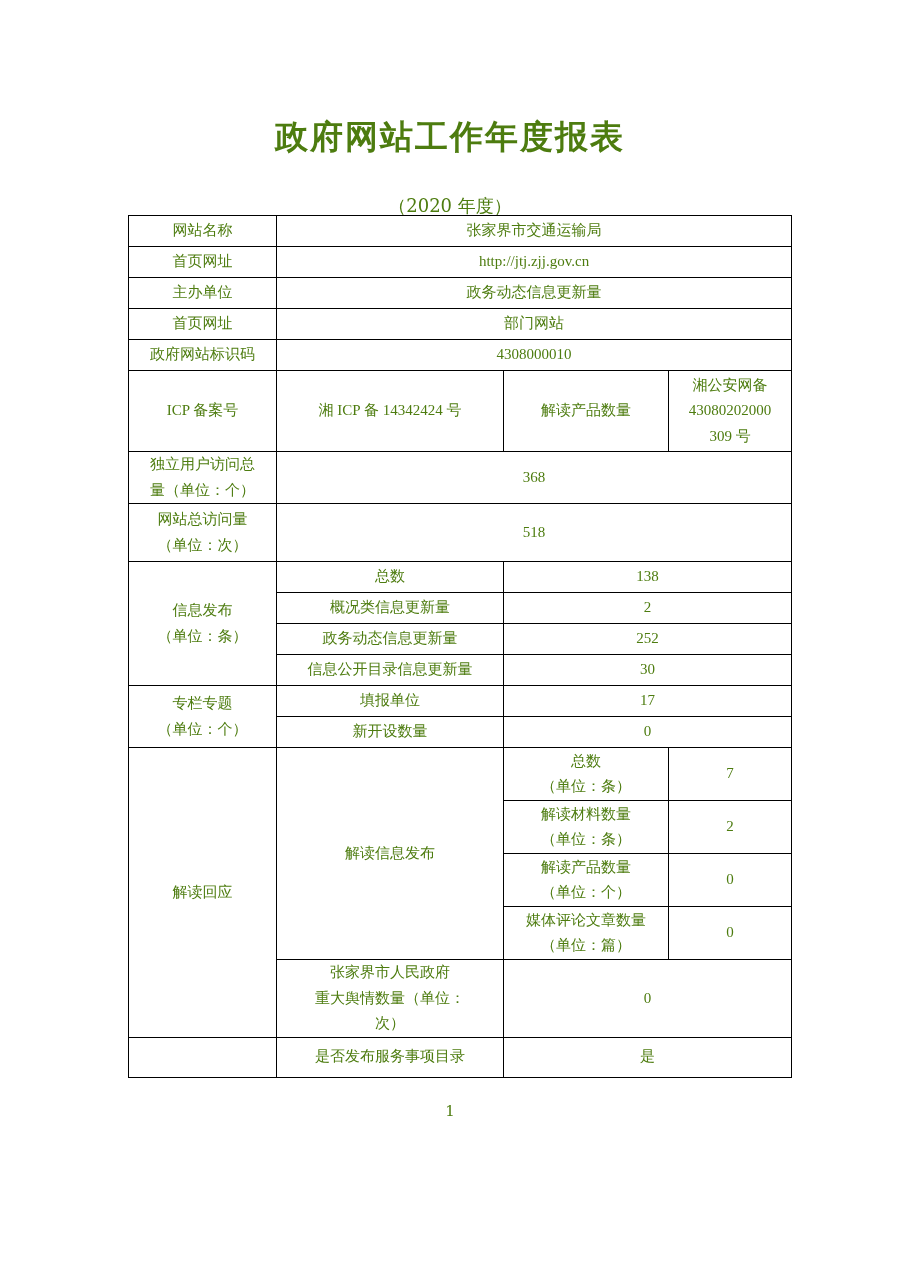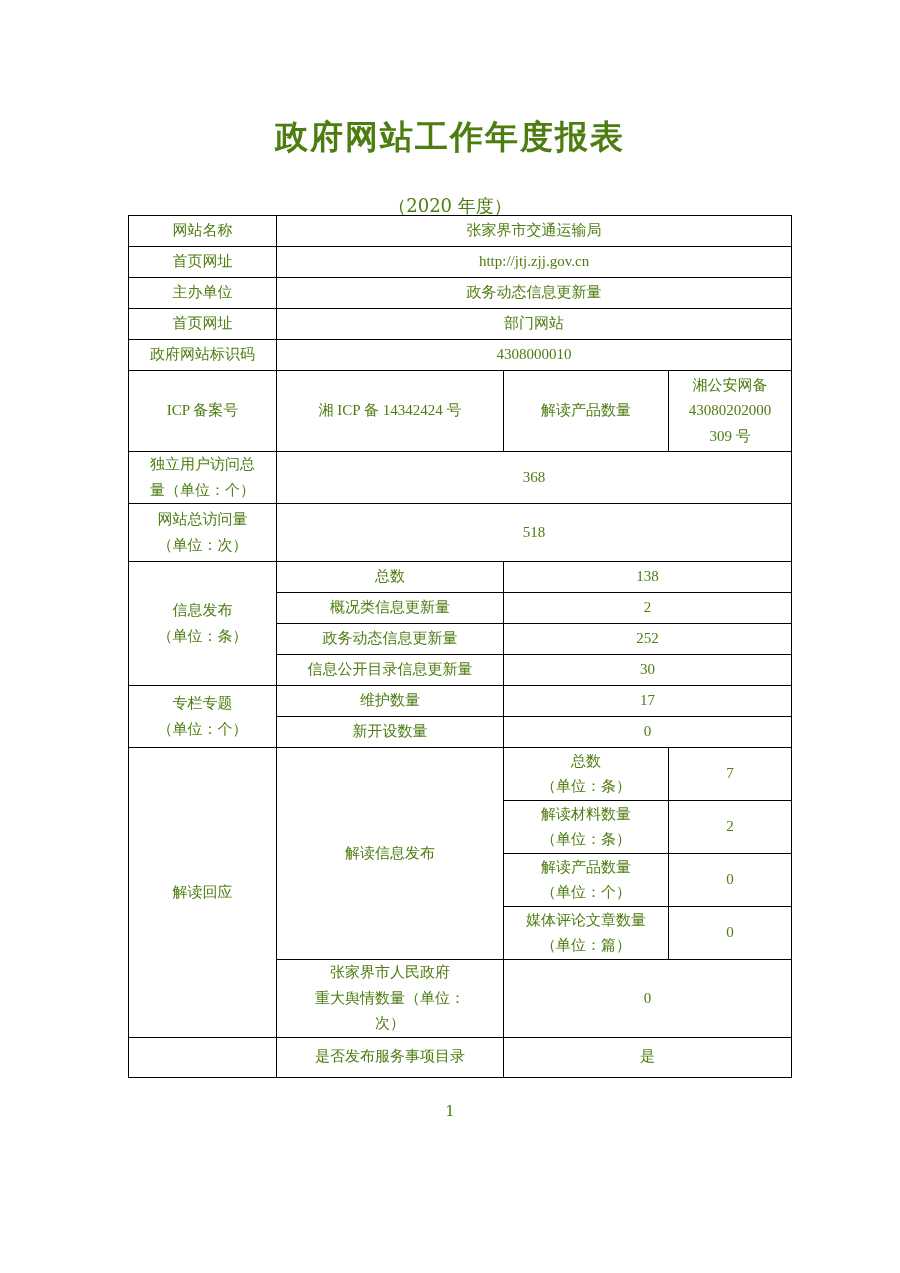--- a/index.html
+++ b/index.html
@@ -150,21 +150,21 @@
       <td colspan="2">252</td>
     </tr>
     <tr class="h31">
       <td>信息公开目录信息更新量</td>
       <td colspan="2">30</td>
     </tr>
 
     <tr class="h31">
       <td rowspan="2" class="ml">专栏专题
 （单位：个）</td>
-      <td>维护数量</td>
+      <td>填报单位</td>
       <td colspan="2">17</td>
     </tr>
     <tr class="h31">
       <td>新开设数量</td>
       <td colspan="2">0</td>
     </tr>
 
     <tr class="h53">
       <td rowspan="5">解读回应</td>
       <td rowspan="4">解读信息发布</td>

